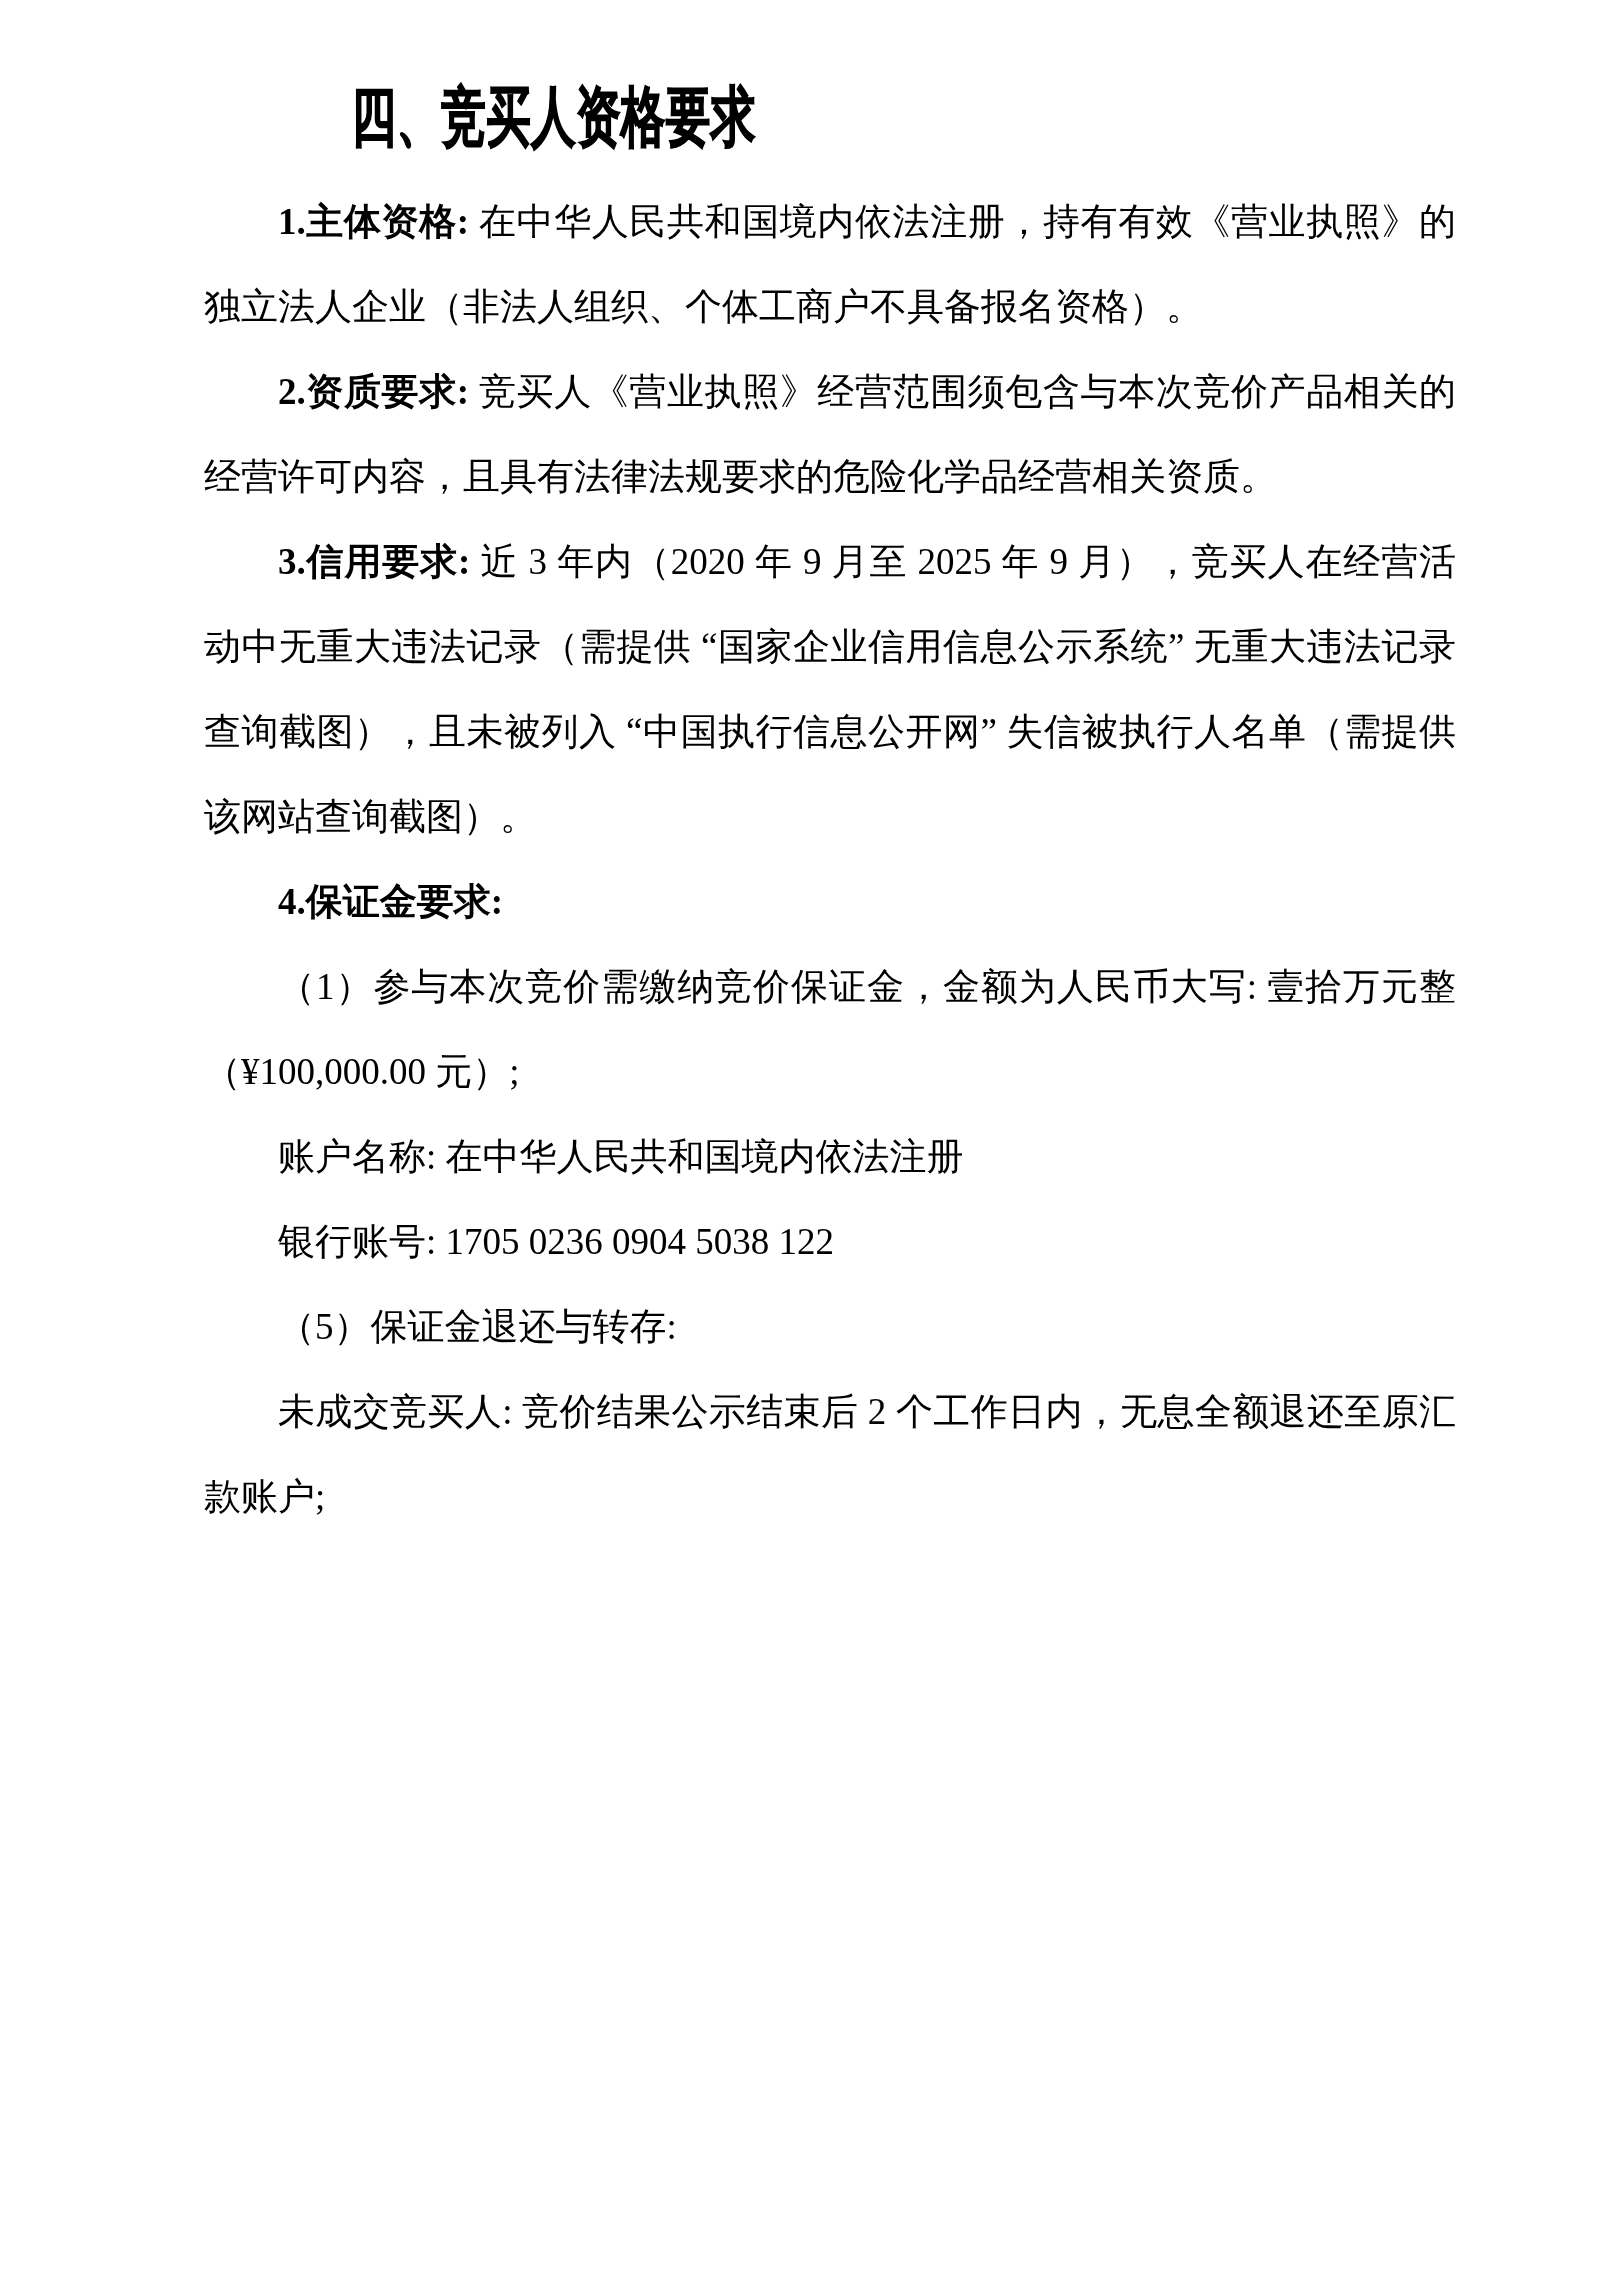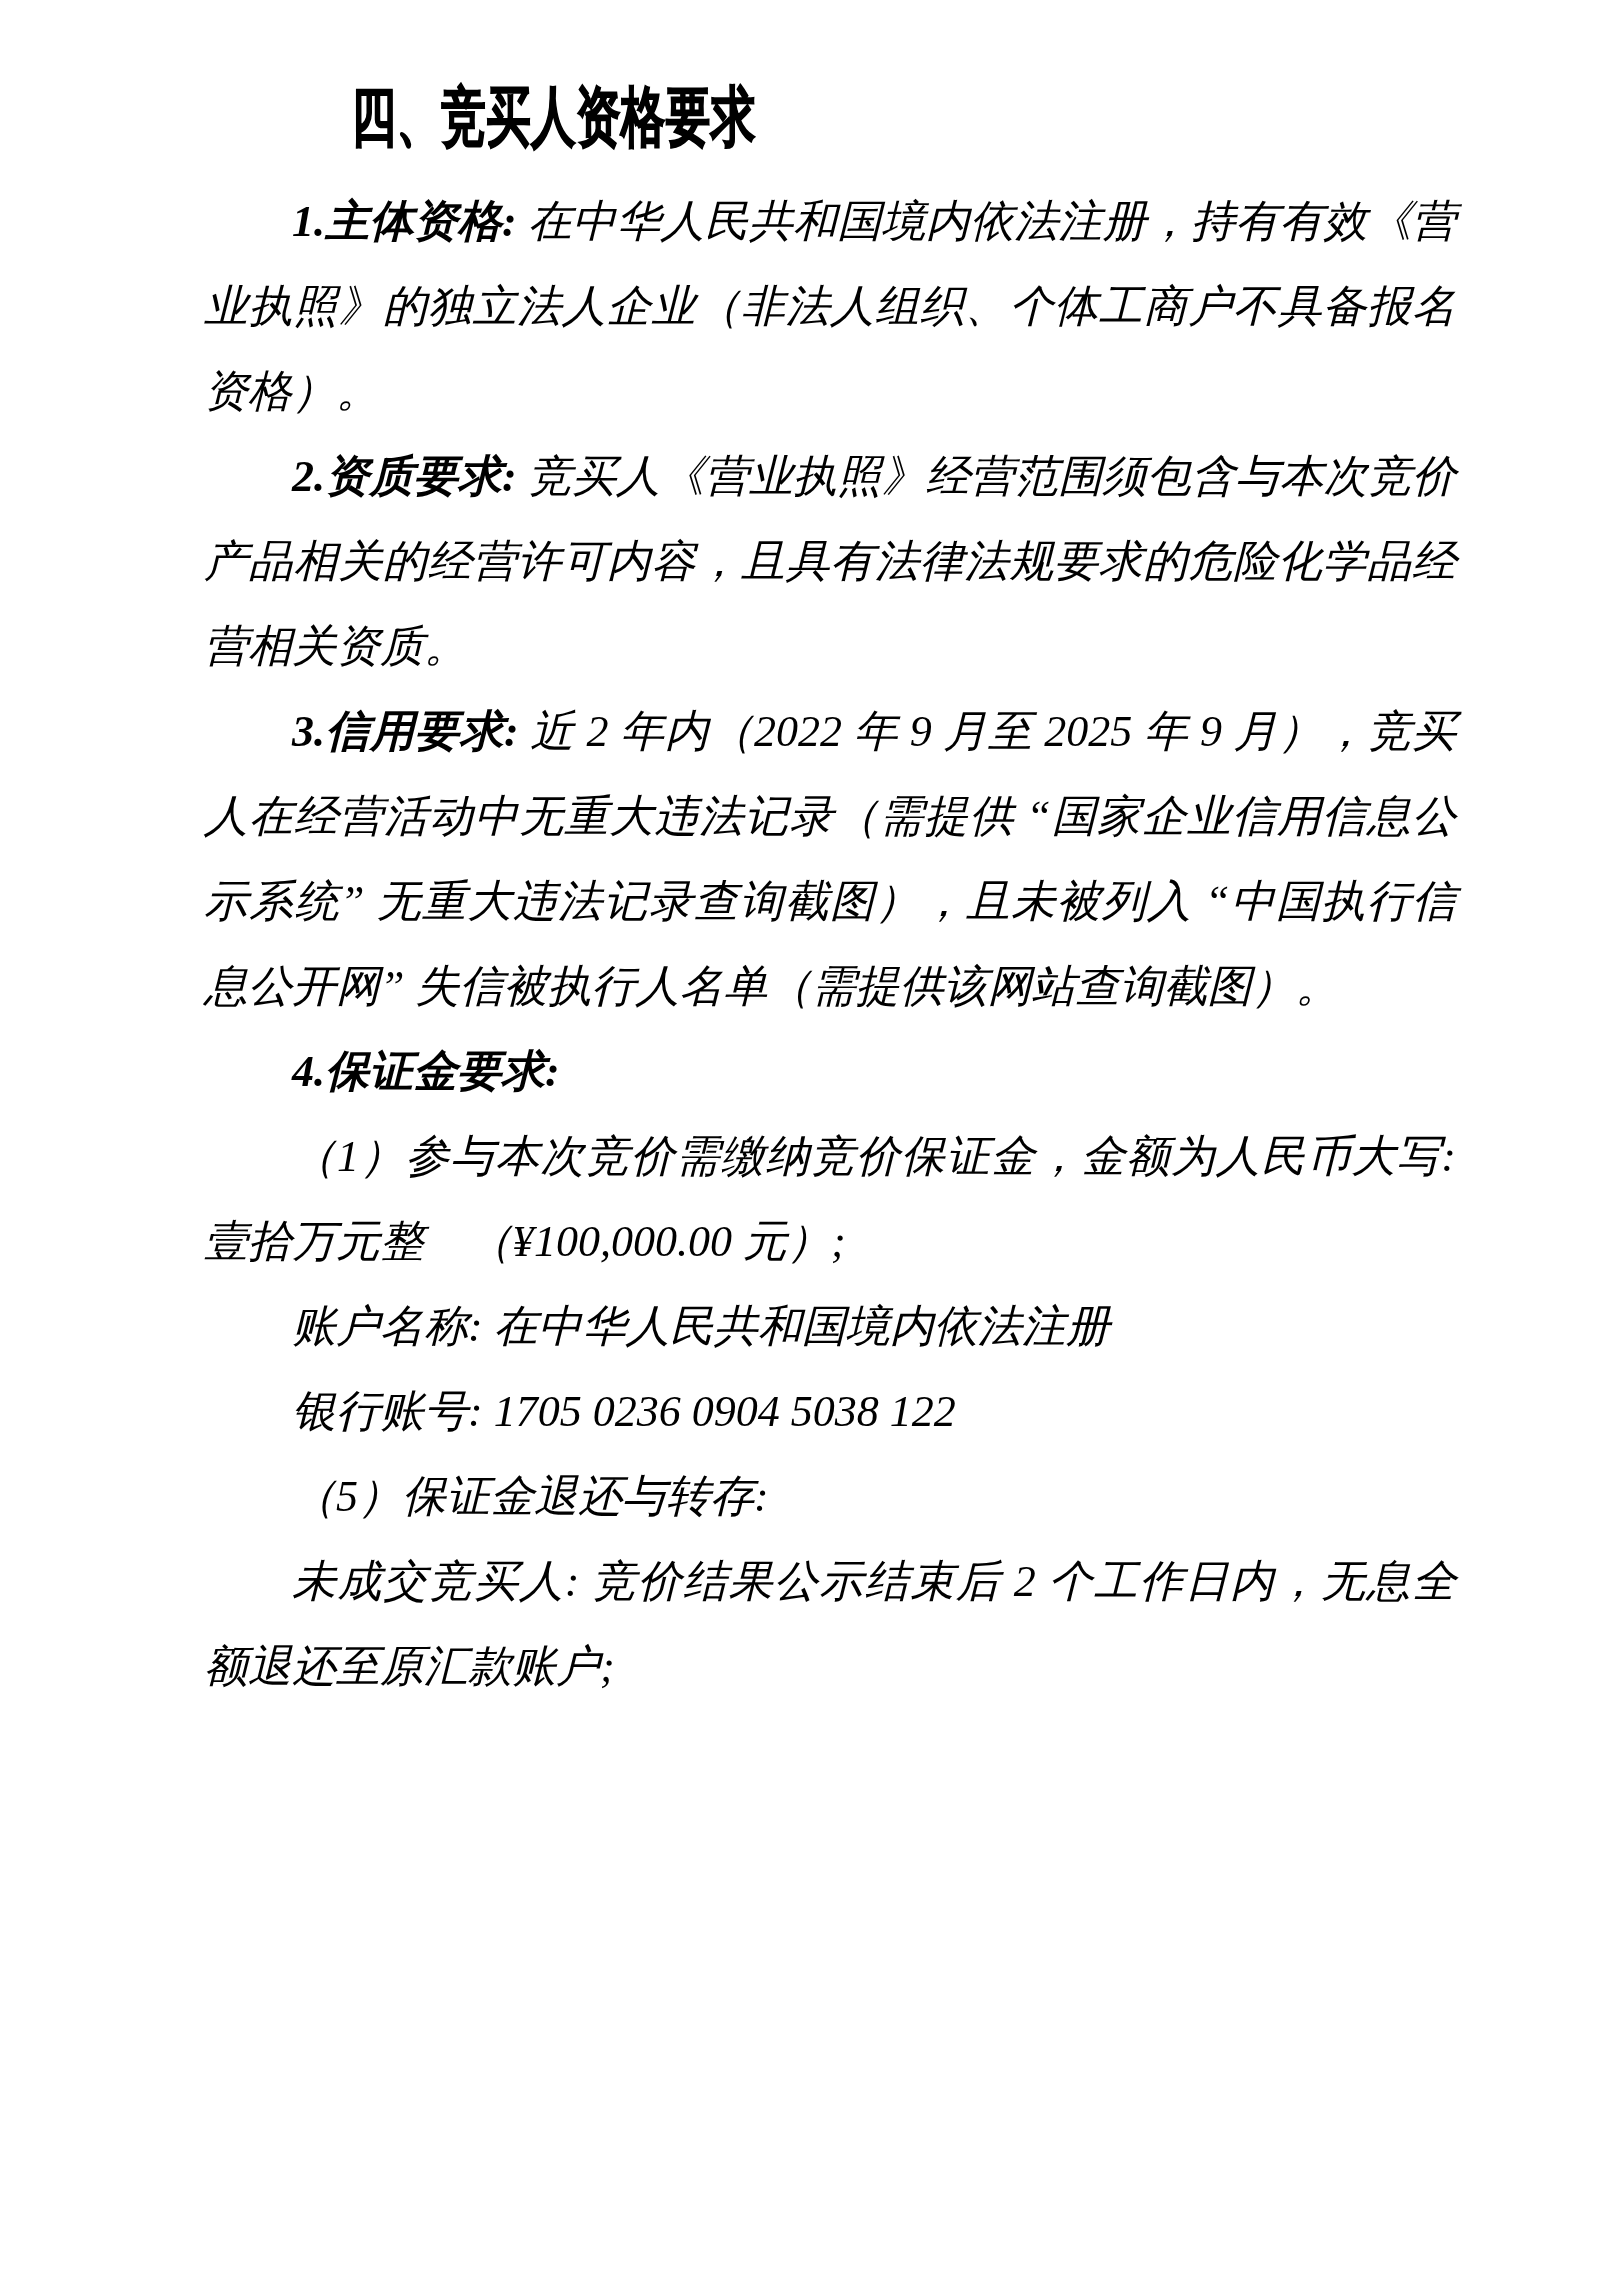--- a/index.html
+++ b/index.html
@@ -34,28 +34,27 @@
     font-weight: 900;
     font-size: 65px;
     line-height: 85px;
     transform: scaleX(0.68);
     transform-origin: 0 50%;
     -webkit-text-stroke: 1.5px #000000;
     letter-spacing: 1px;
   }
   .para {
     margin: 0;
-    font-size: 44px;
+    font-size: 37px;
     line-height: 85px;
     text-align: justify;
     text-justify: inter-ideograph;
     text-indent: 2em;
     word-break: break-all;
     color: #000000;
-    font-style: italic;
   }
   .lead {
     font-weight: bold;
   }
 </style>
 </head>
 <body>
 
 <div class="page">
 
@@ -65,21 +64,21 @@
 
   <p class="para">
     <b class="lead">1.主体资格: </b><span>在中华人民共和国境内依法注册，持有有效《营业执照》的独立法人企业（非法人组织、个体工商户不具备报名资格）。</span>
   </p>
 
   <p class="para">
     <b class="lead">2.资质要求: </b><span>竞买人《营业执照》经营范围须包含与本次竞价产品相关的经营许可内容，且具有法律法规要求的危险化学品经营相关资质。</span>
   </p>
 
   <p class="para">
-    <b class="lead">3.信用要求: </b><span>近 2 年内（2022 年 9 月至 2025 年 9 月），竞买人在经营活动中无重大违法记录（需提供 “国家企业信用信息公示系统” 无重大违法记录查询截图），且未被列入 “中国执行信息公开网” 失信被执行人名单（需提供该网站查询截图）。</span>
+    <b class="lead">3.信用要求: </b><span>近 3 年内（2020 年 9 月至 2025 年 9 月），竞买人在经营活动中无重大违法记录（需提供 “国家企业信用信息公示系统” 无重大违法记录查询截图），且未被列入 “中国执行信息公开网” 失信被执行人名单（需提供该网站查询截图）。</span>
   </p>
 
   <p class="para">
     <b class="lead">4.保证金要求:</b><span></span>
   </p>
 
   <p class="para">
     <b class="lead"></b><span>（1）参与本次竞价需缴纳竞价保证金，金额为人民币大写: 壹拾万元整　（¥100,000.00 元）;</span>
   </p>
 

